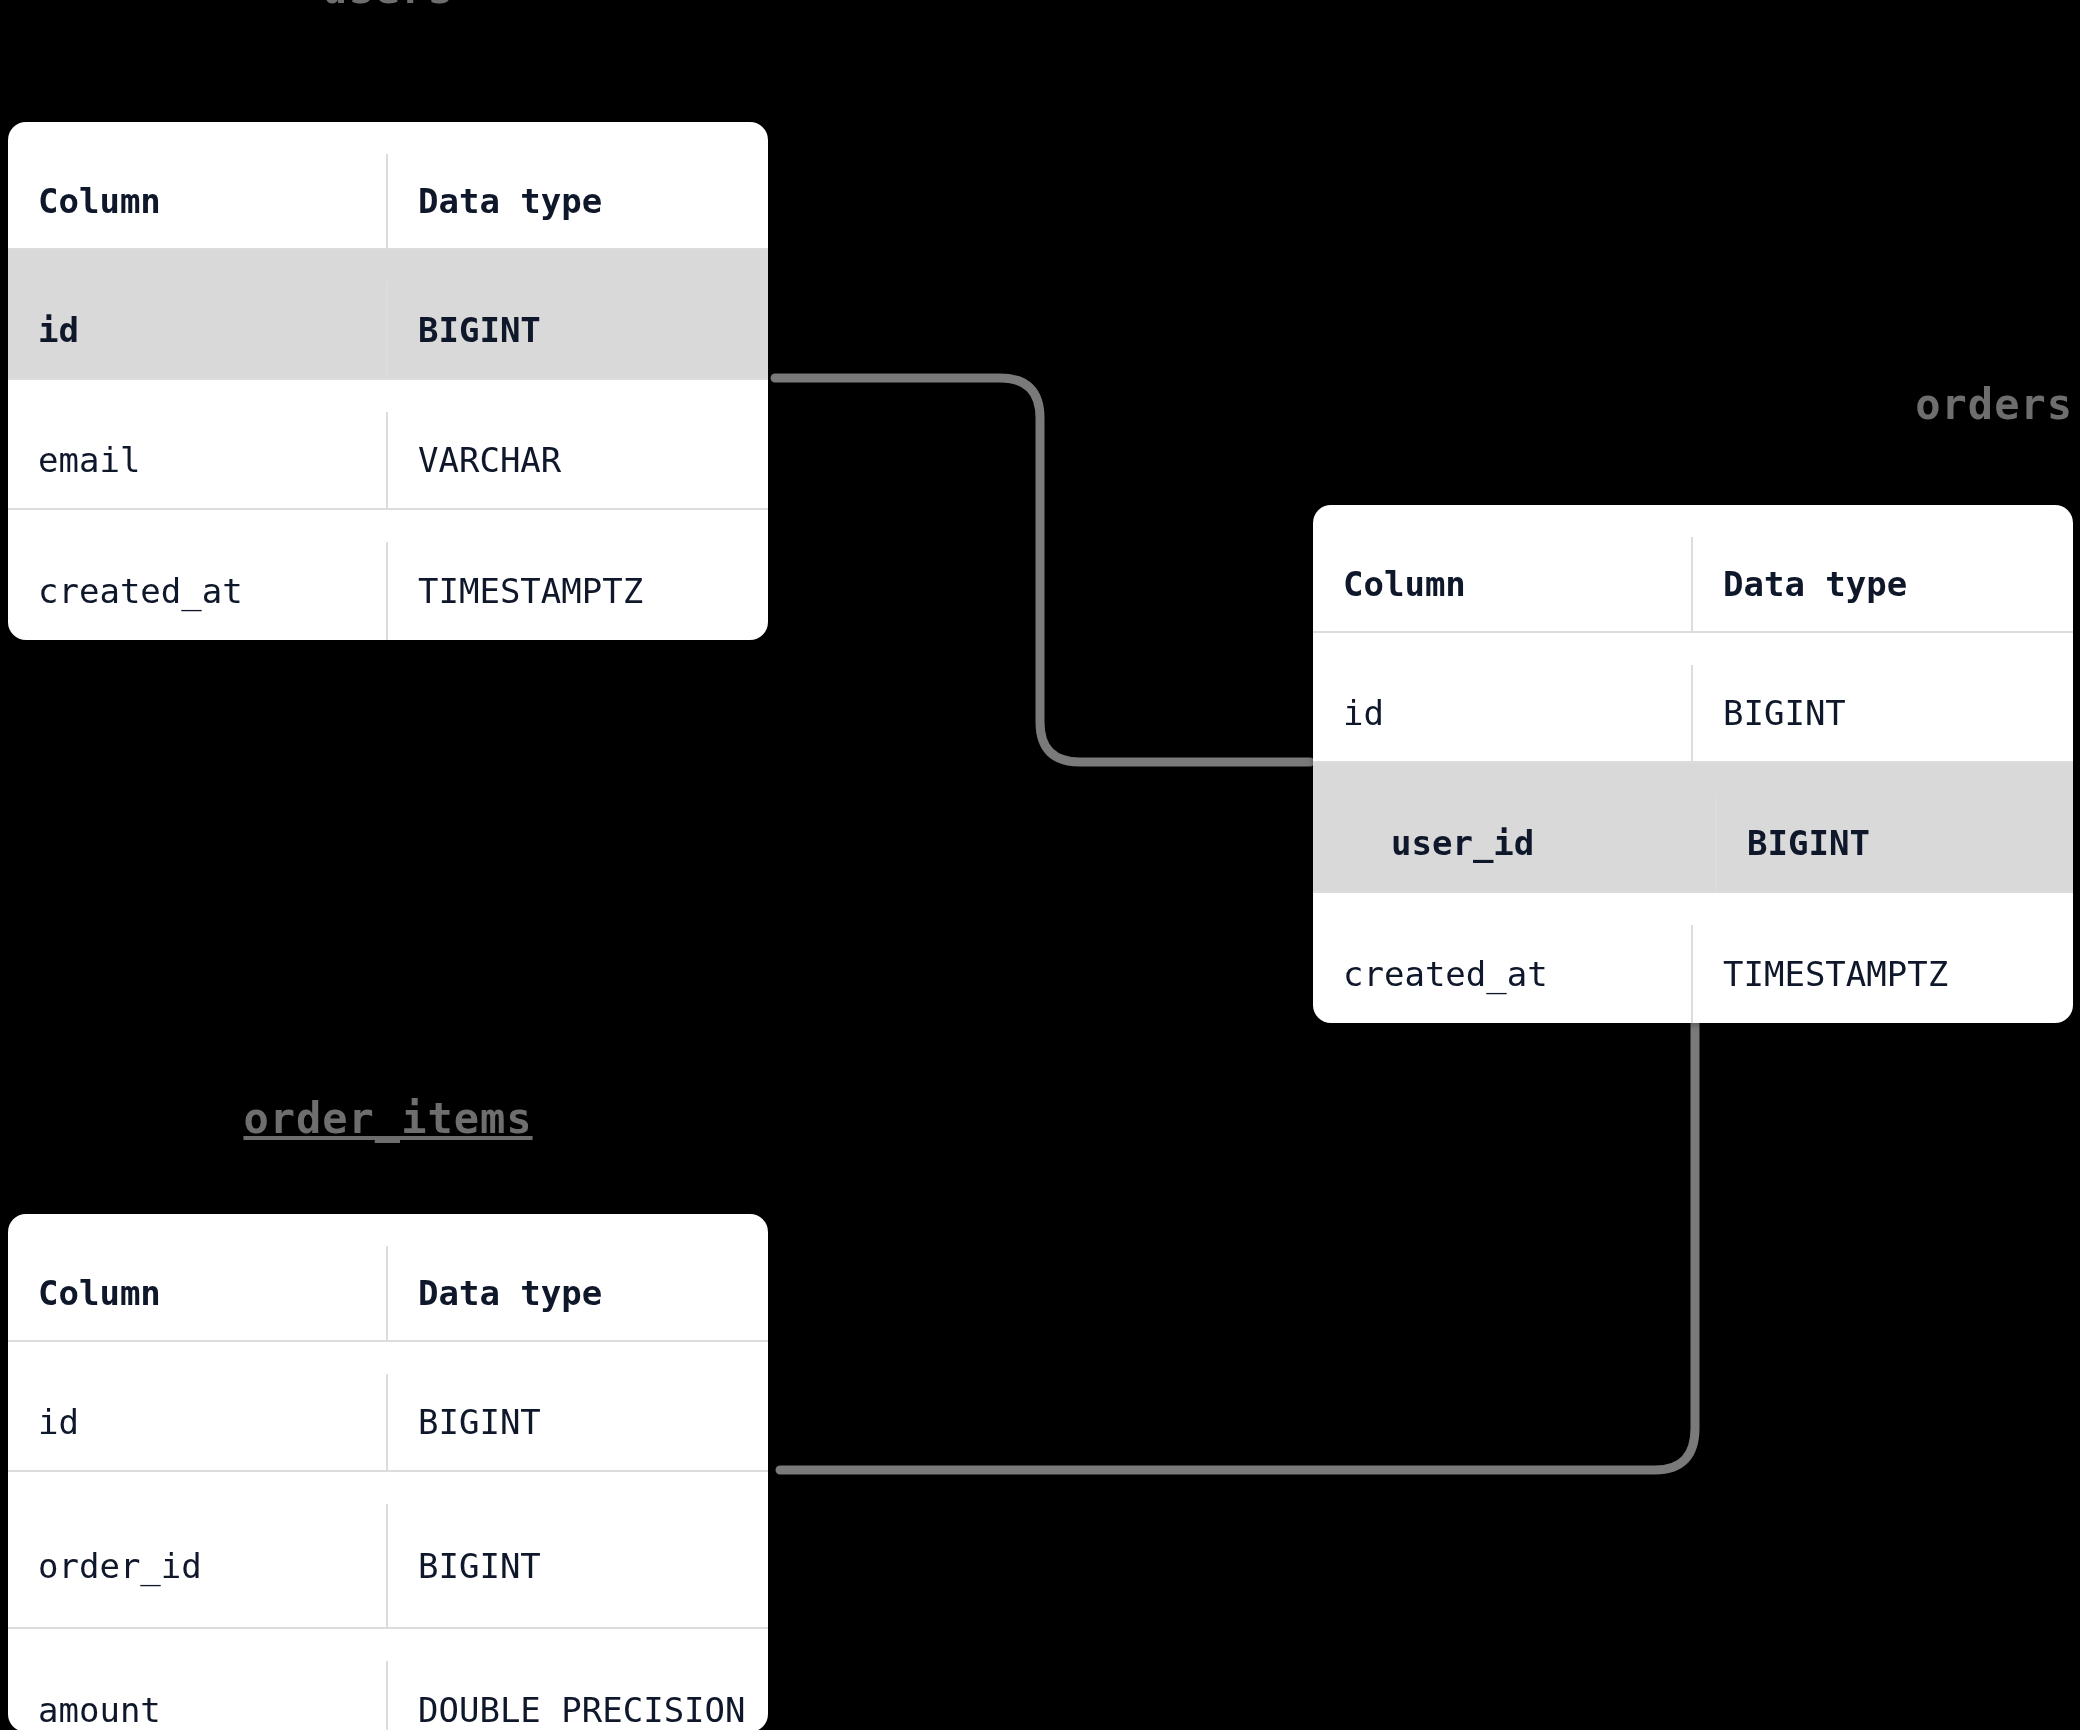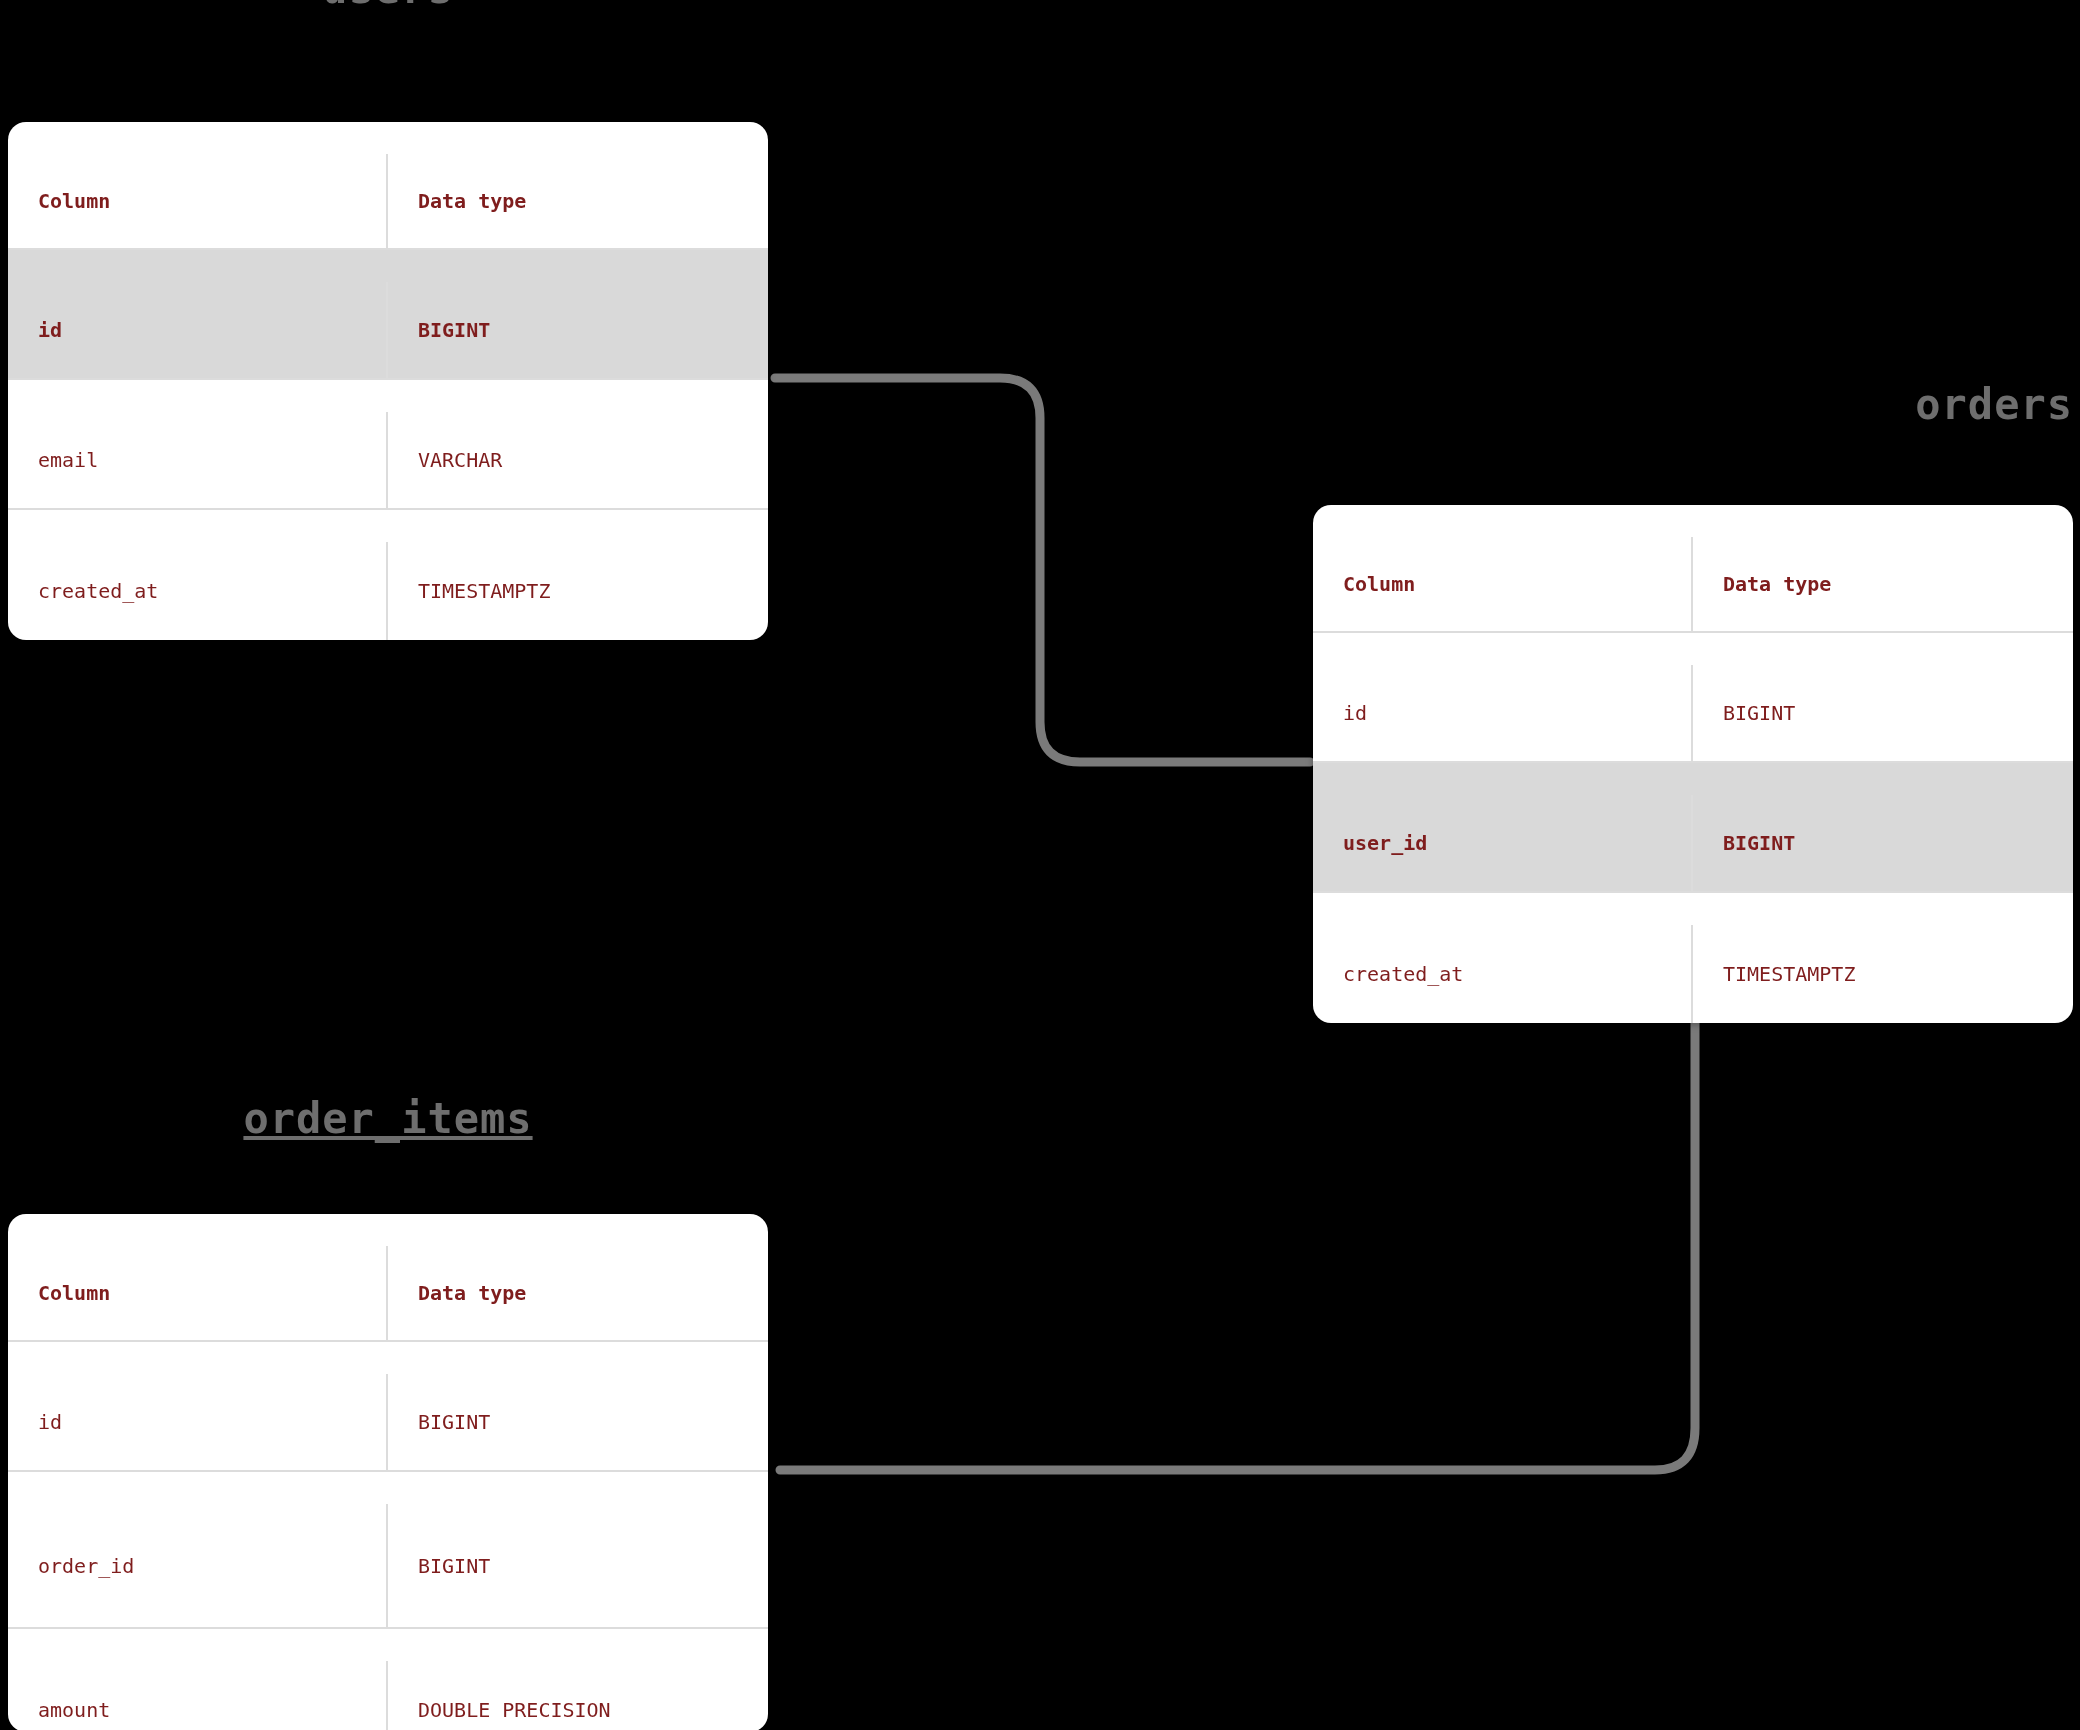--- a/index.html
+++ b/index.html
@@ -74,22 +74,22 @@
   }
   .row.hl {
     background: #d9d9d9;
   }
 
   .cell {
     box-sizing: border-box;
     display: flex;
     align-items: center;
     font-family: "DejaVu Sans Mono", "Liberation Mono", monospace;
-    font-size: 20px;
-    color: #7f1d1d;
+    font-size: 34px;
+    color: #0f172a;
     white-space: nowrap;
     overflow: hidden;
     margin-top: 32px;
   }
   .cell.c-col {
     border-right: 2px solid #dcdcdc;
   }
   .row.hl .cell {
     font-weight: bold;
   }
@@ -145,21 +145,21 @@
       <div class="row head" style="height:128px;">
         <div class="cell c-col" style="width:380px; padding-left:30px;">Column</div>
         <div class="cell c-type" style="width:380px; padding-left:30px;">Data type</div>
       </div>
 
       <div class="row" style="height:130px;">
         <div class="cell c-col" style="width:380px; padding-left:30px;">id</div>
         <div class="cell c-type" style="width:380px; padding-left:30px;">BIGINT</div>
       </div>
 
-      <div class="row hl" style="height:130px;">
+      <div class="row hl" style="height:130px;padding-left:48px;">
         <div class="cell c-col" style="width:380px; padding-left:30px;">user_id</div>
         <div class="cell c-type" style="width:380px; padding-left:30px;">BIGINT</div>
       </div>
 
       <div class="row" style="height:130px;">
         <div class="cell c-col" style="width:380px; padding-left:30px;">created_at</div>
         <div class="cell c-type" style="width:380px; padding-left:30px;">TIMESTAMPTZ</div>
       </div>
 
     </div>

